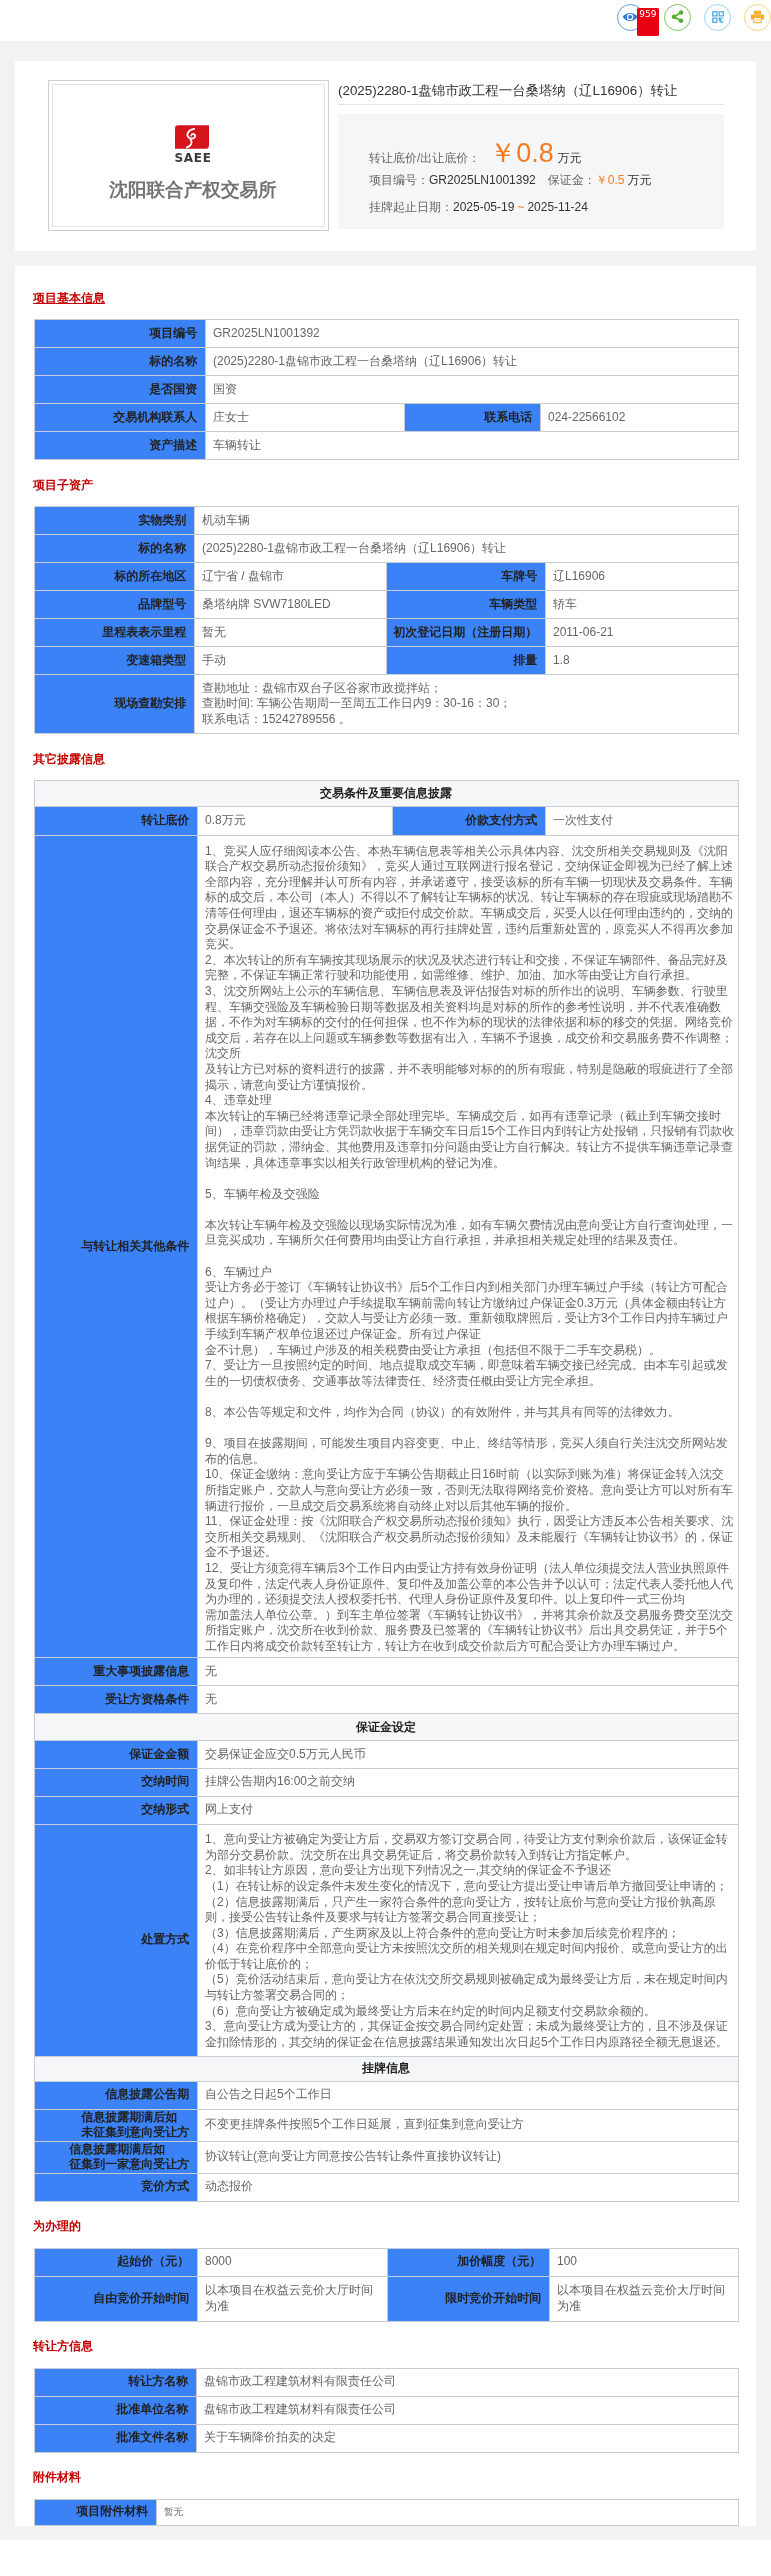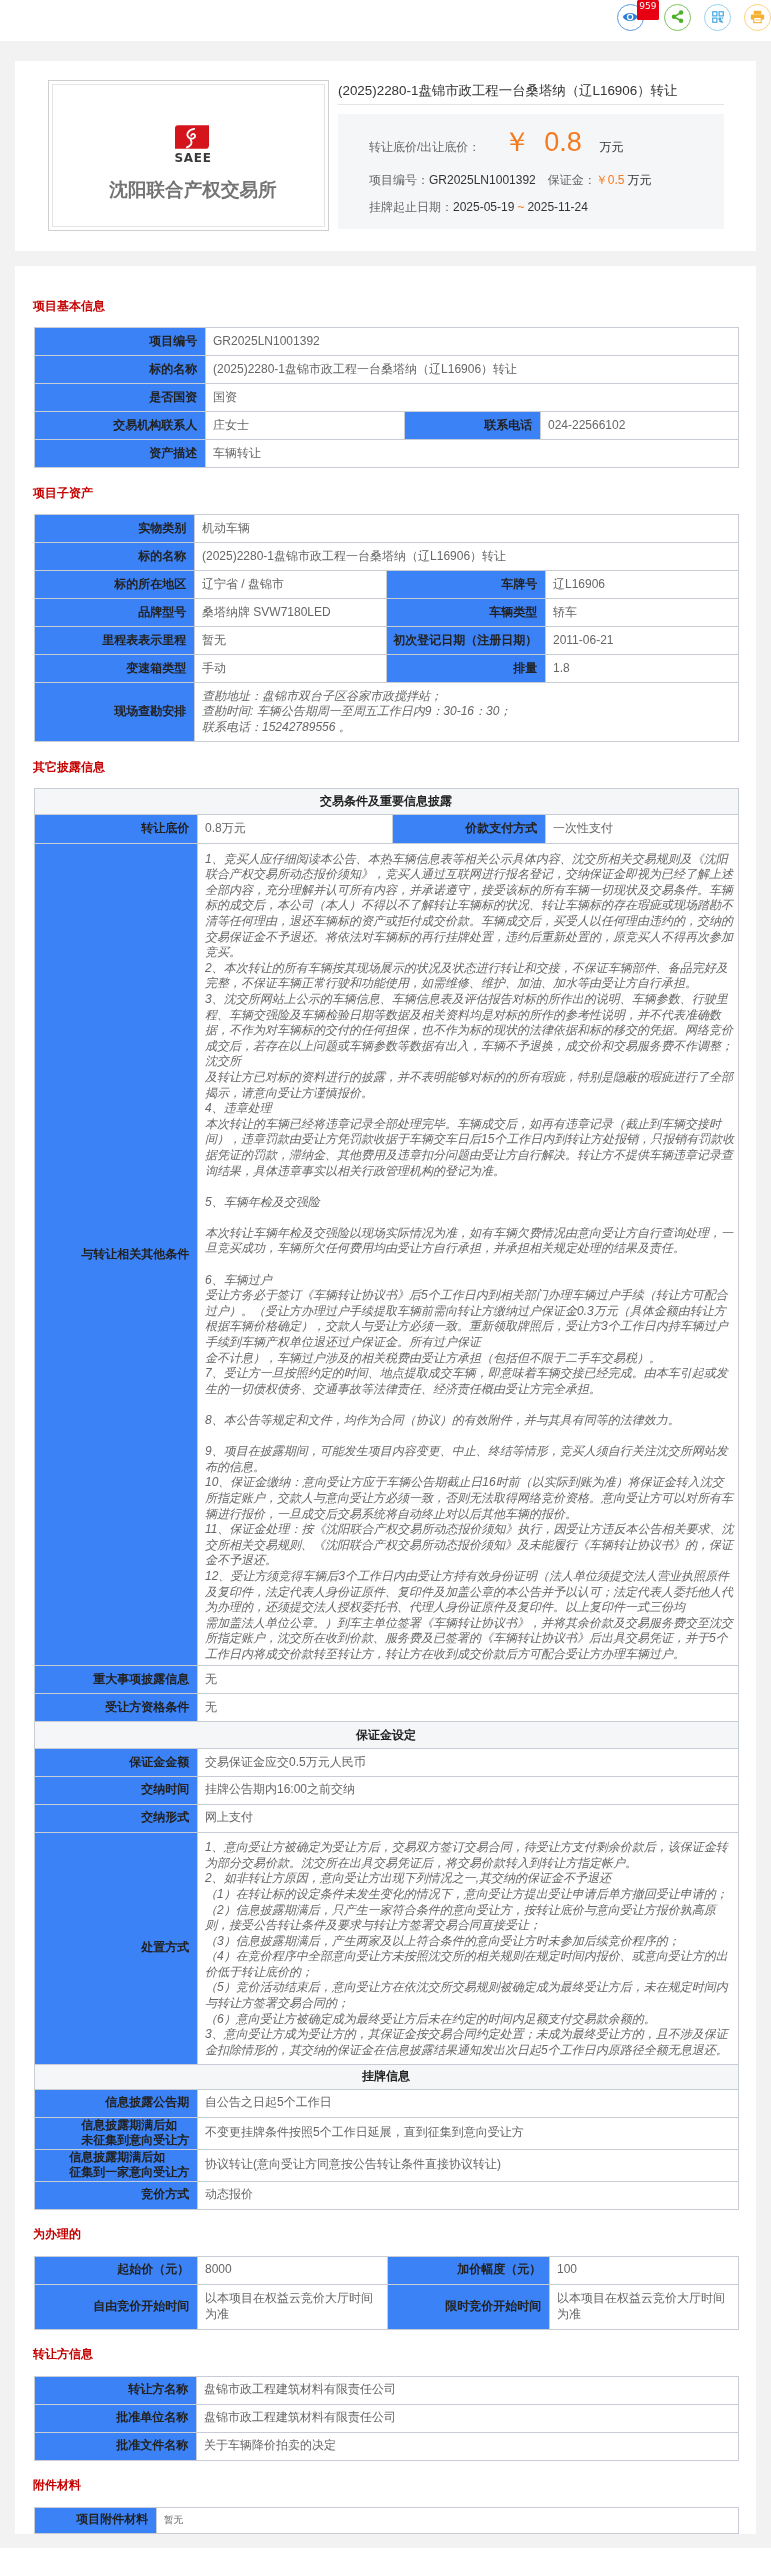--- a/index.html
+++ b/index.html
@@ -6,54 +6,54 @@
 html,body{margin:0;padding:0;}
 body{width:772px;height:2576px;background:#fff;font-family:"Liberation Sans","DejaVu Sans",sans-serif;font-size:12px;color:#333;position:relative;overflow:hidden;}
 
 .topbar{position:relative;height:41px;background:#fff;}
 .tb-btn{position:absolute;top:3.7px;width:27px;height:27px;border-radius:50%;border:1.1px solid #ccc;display:flex;align-items:center;justify-content:center;background:#fff;cursor:pointer;}
 .tb-btn svg{display:block;}
 .tb-view{left:617px;border-color:#5a9be0;}
 .tb-share{left:664px;border-color:#7ac65a;}
 .tb-qr{left:704px;border-color:#98d2f2;}
 .tb-print{left:744px;border-color:#ffd27a;}
-.badge{position:absolute;left:637px;top:0;height:20px;padding:0 2.2px;background:#e60012;color:#fff;font-size:9px;line-height:12px;border-radius:1.5px;font-family:"DejaVu Sans",sans-serif;}
+.badge{position:absolute;left:637px;top:8px;height:28px;padding:0 2.2px;background:#e60012;color:#fff;font-size:9px;line-height:12px;border-radius:1.5px;font-family:"DejaVu Sans",sans-serif;}
 
 .gray{background:#f2f2f2;padding:20px 0 14px 0;}
 
 .card1{position:relative;margin-left:15px;width:741px;height:190px;background:#fff;}
 .logo-box{position:absolute;left:33px;top:19.3px;width:281px;height:151px;border:0.7px solid #cfcfcf;}
 .logo-inner{position:absolute;left:3px;top:3px;right:3px;bottom:3px;border:0.7px solid #e4e4e4;}
 .logo-mark{position:absolute;left:122px;top:40px;}
 .logo-abbr{position:absolute;left:0;width:280px;top:66px;text-align:center;font-family:"DejaVu Sans",sans-serif;font-weight:bold;font-size:12px;letter-spacing:0.7px;color:#3a3a3a;}
 .logo-org{position:absolute;left:0;width:280px;top:94px;text-align:center;font-family:"DejaVu Serif","Liberation Serif",serif;font-weight:bold;font-size:18.6px;line-height:22px;color:#737373;}
 .c1-title{position:absolute;left:323px;top:22px;width:386px;font-size:13.4px;line-height:16.3px;padding-bottom:4.5px;border-bottom:0.7px solid #e4e4e4;color:#333;white-space:nowrap;}
 .pricebox{position:absolute;left:323px;top:53px;width:386px;height:115px;background:#f5f6f8;}
 .prow{position:absolute;left:31px;display:flex;align-items:baseline;white-space:nowrap;}
-.r1{top:13px;line-height:30px;gap:14px;}
+.r1{top:24px;line-height:30px;}
 .r2{top:58px;line-height:16.3px;}
 .r3{top:85px;line-height:16.3px;}
 .plabel{color:#666;font-size:12px;}
 .pbig{color:#f47a20;font-size:27px;}
 .psym{margin-left:9px;}
 .punit{color:#333;font-size:12px;margin-left:3.7px;}
 .pval{color:#333;}
 .porange{color:#f47a20;}
 .gap{margin-left:12px;}
 
 .card2{margin:15px 0 0 15px;width:741px;background:#fff;padding:15.6px 18px 0.7px 18.6px;}
 .sec-title{height:16.3px;line-height:16.3px;color:#c40000;font-weight:bold;font-size:12px;margin:16.3px 0 13.4px -0.7px;}
-.sec-title.first{margin-top:16px;}
+.sec-title.first{margin-top:8px;text-decoration:underline;}
 .tbl{width:705px;border-top:0.7px solid #c8ccd4;border-left:0.7px solid #c8ccd4;border-right:0.7px solid #c8ccd4;}
 .row{display:flex;height:28px;border-bottom:0.7px solid #c8ccd4;}
 .lab{flex:0 0 auto;background:#3b82f6;border-right:0.7px solid #c8ccd4;display:flex;align-items:center;justify-content:flex-end;text-align:left;padding:0 7.4px 0 4.5px;font-weight:bold;color:#222;line-height:15.6px;white-space:pre-line;}
 .lab.l2{border-left:0.7px solid #c8ccd4;}
 .val{flex:1 1 0;display:flex;align-items:center;padding:0 7.4px;color:#666;line-height:15.6px;min-width:0;}
 .val.fx{flex:0 0 auto;}
-.val.pre{white-space:pre;font-style:italic;}
+.val.pre{white-space:pre;}
 .val.top{align-items:flex-start;padding-top:7.4px;}
 .row.head{justify-content:center;align-items:center;background:#f5f6f7;font-weight:bold;color:#222;}
 .w230{width:171px;}.w216{width:160px;}.w220{width:163px;}.w218{width:162px;}.w165{width:122px;}
 .w267{width:198px;}.w185{width:137px;}.w258{width:191px;}.w261{width:194px;}.w207{width:154px;}.w254{width:189px;}
 .small{font-size:9.6px;}
 </style>
 </head>
 <body>
 
 <div class="topbar">

